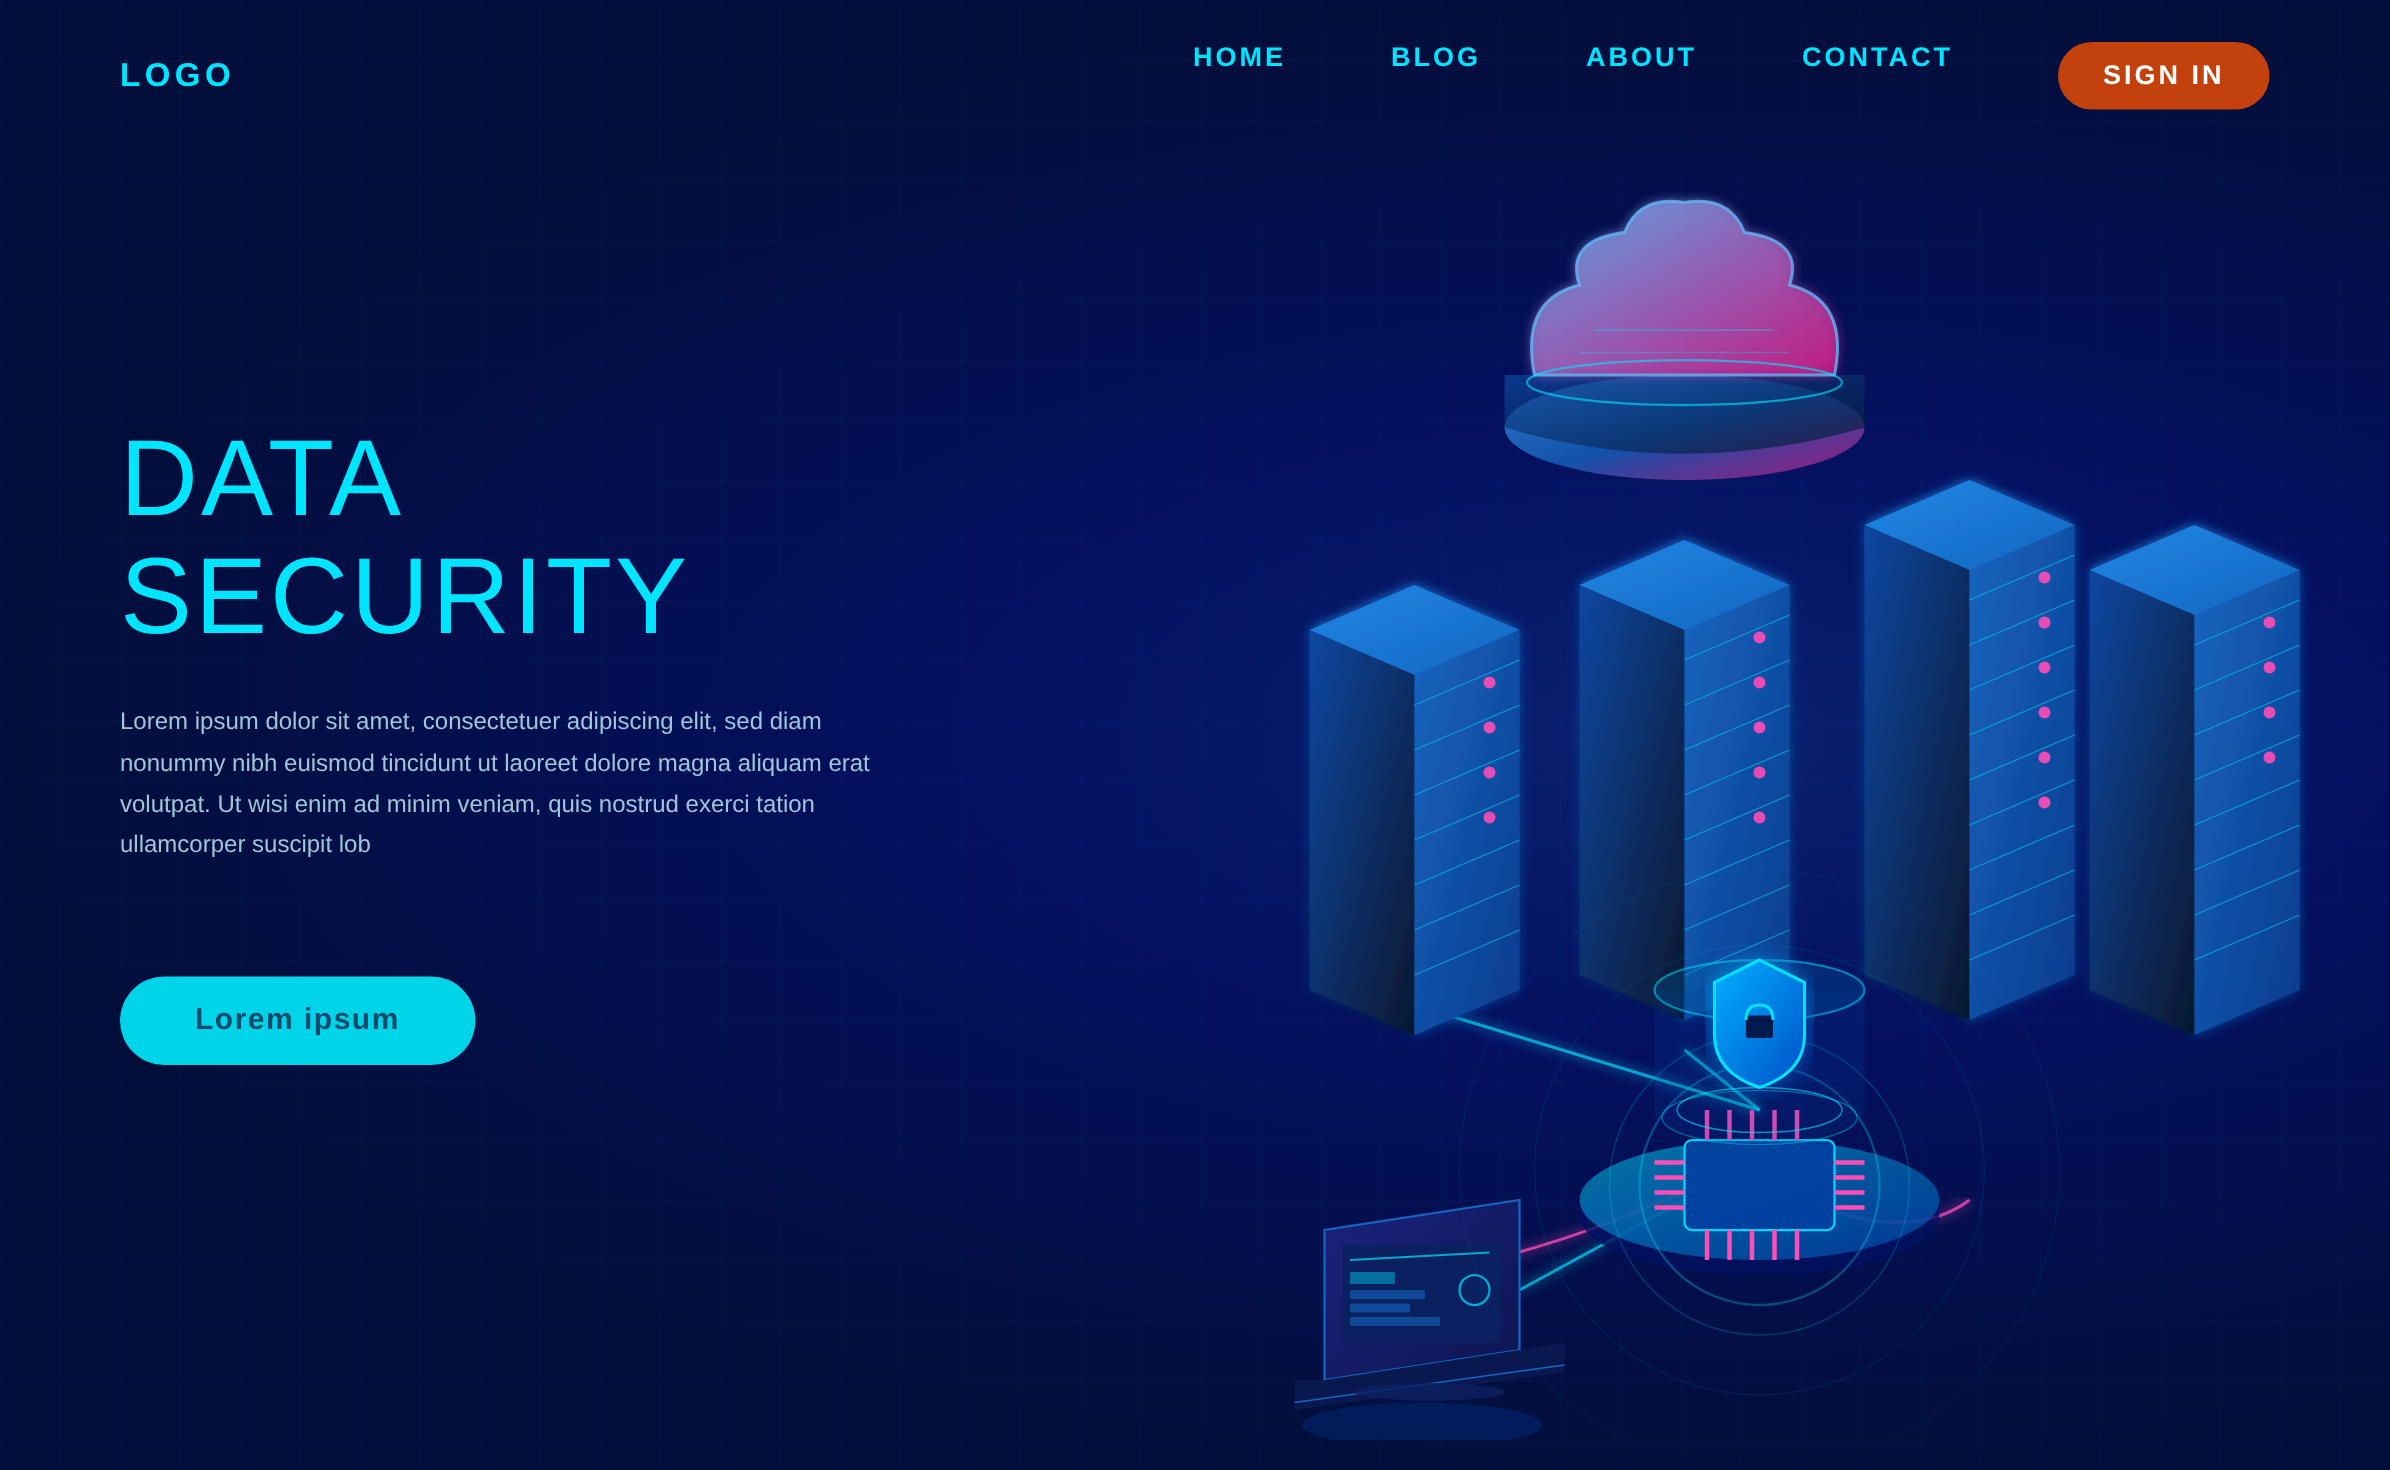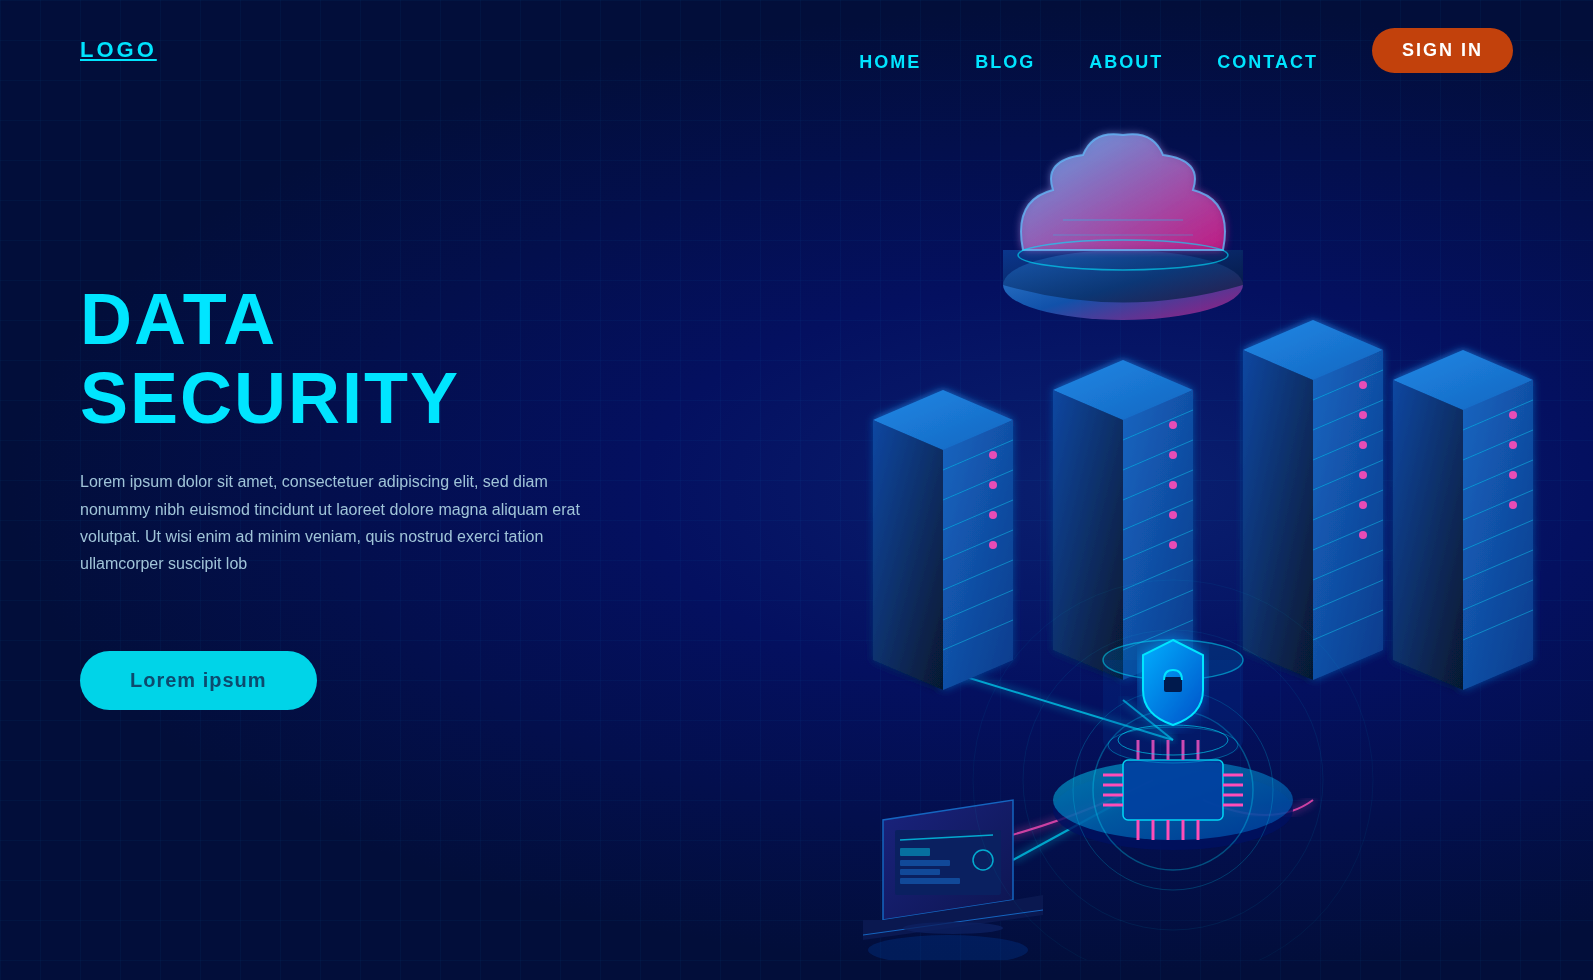--- a/index.html
+++ b/index.html
@@ -45,27 +45,26 @@
       padding: 0 80px;
       z-index: 10;
     }
 
     .nav-logo {
       color: #00e5ff;
       font-size: 22px;
       font-weight: 700;
       letter-spacing: 3px;
       text-transform: uppercase;
-      text-decoration: underline;
     }
 
     .nav-links {
       display: flex;
-      align-items: flex-end;
-      gap: 54px;
+      align-items: flex-start;
+      gap: 70px;
     }
 
     .nav-link {
       color: #00e5ff;
       font-size: 18px;
       font-weight: 600;
       letter-spacing: 2px;
       text-transform: uppercase;
       cursor: pointer;
       text-decoration: none;
@@ -88,21 +87,21 @@
     .hero-content {
       position: absolute;
       top: 280px;
       left: 80px;
       z-index: 10;
       max-width: 500px;
     }
 
     .hero-title {
       font-size: 72px;
-      font-weight: 700;
+      font-weight: 400;
       color: #00e5ff;
       letter-spacing: 2px;
       line-height: 1.1;
       text-transform: uppercase;
       margin-bottom: 30px;
     }
 
     .hero-desc {
       font-size: 16px;
       color: #a0c4d8;

